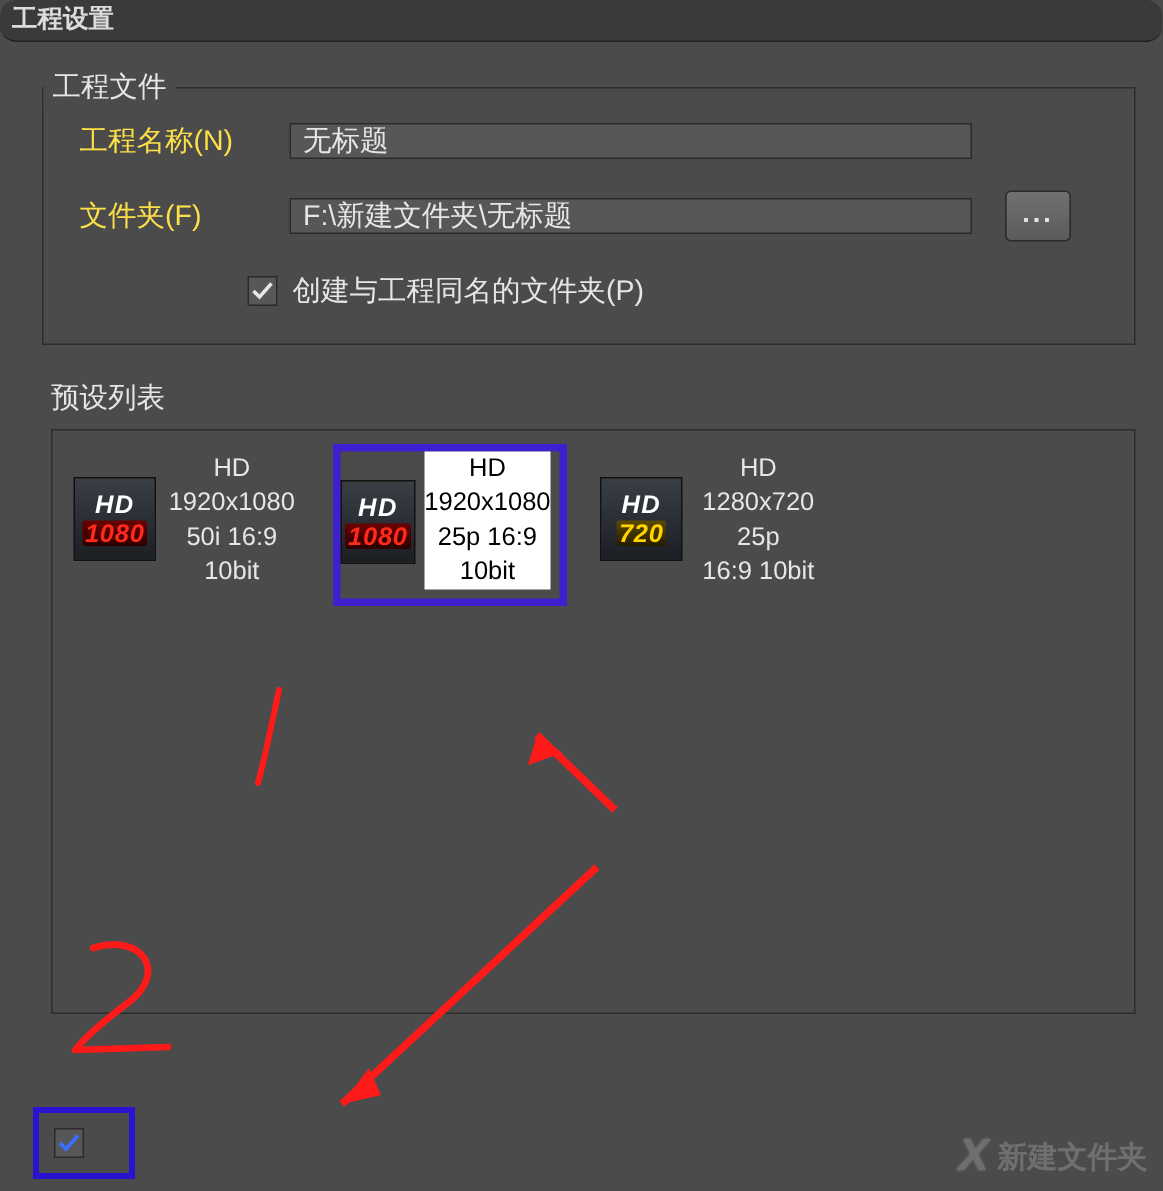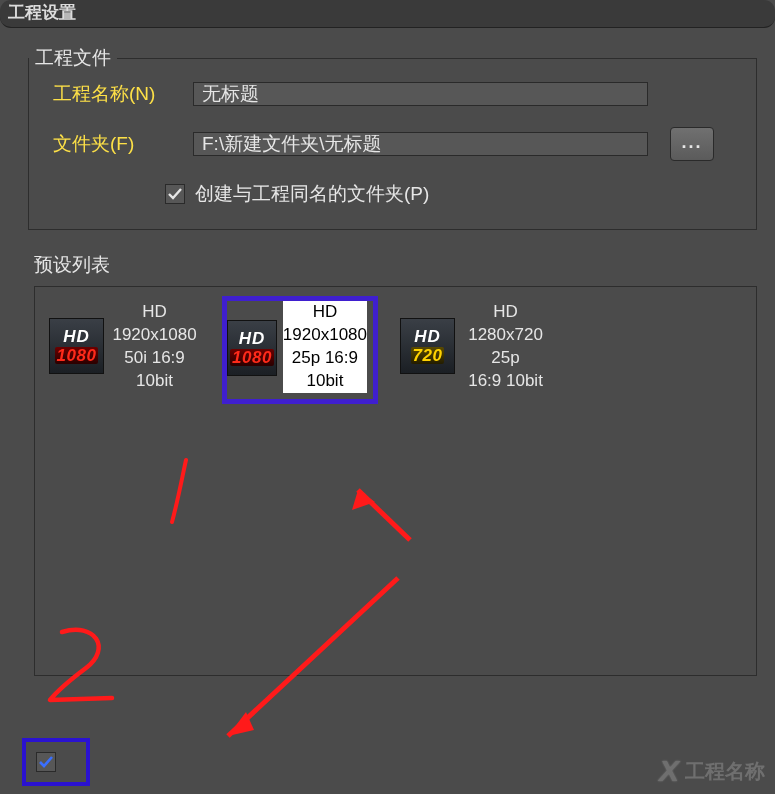--- a/index.html
+++ b/index.html
@@ -308,21 +308,21 @@
 <div class="custom-box-wrap">
   <span class="cbox">
     <svg viewBox="0 0 16 16">
         <path d="M2 8 L6 12 L14 3" stroke="#3a6fff" stroke-width="2.6" fill="none"></path>
       </svg>
   </span>
 </div>
 
 <div class="watermark">
   <span class="watermark-x">X</span>
-  <span class="watermark-text">工程名称</span>
+  <span class="watermark-text">新建文件夹</span>
 </div>
 
 <svg class="anno" width="775" height="794">
   <defs>
     <marker id="arrowhead" markerWidth="10" markerHeight="10" refX="2" refY="5" orient="auto">
       <path d="M0,0 L10,5 L0,10 Z" fill="#ff1a1a"></path>
     </marker>
   </defs>
 
   <path d="M186 460 C182 478, 178 500, 172 522" stroke="#ff1a1a" stroke-width="4" fill="none" stroke-linecap="round"></path>

